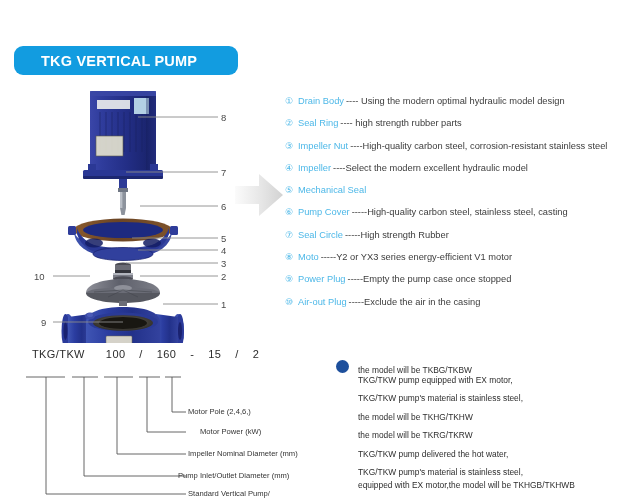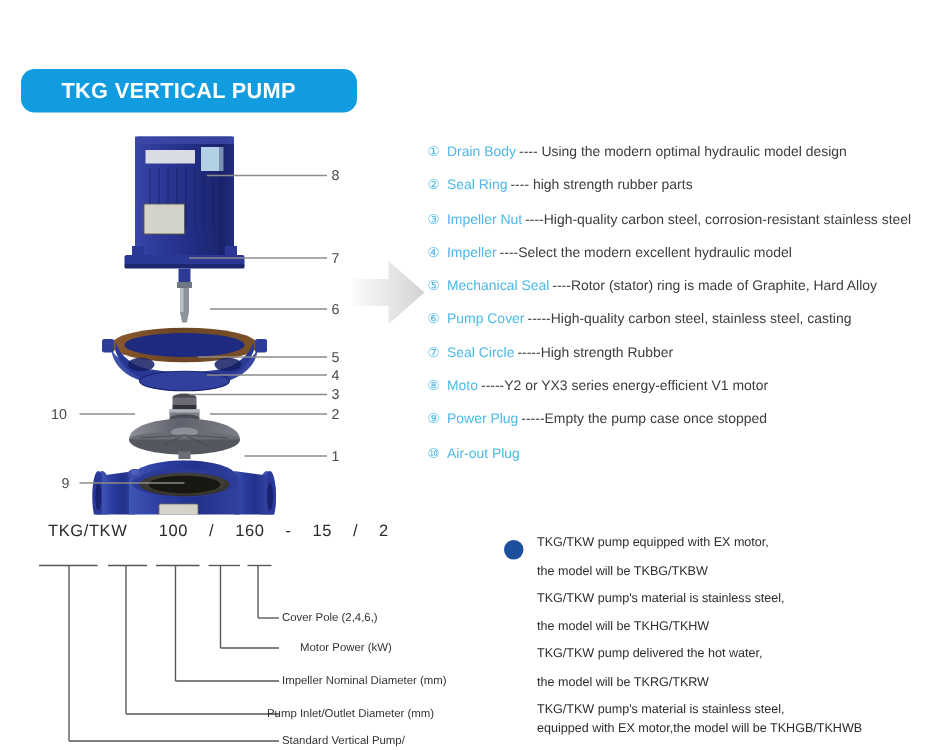--- a/index.html
+++ b/index.html
@@ -341,21 +341,20 @@
 
     <div class="part-row">
       <span class="part-num">④</span>
       <span class="part-name">Impeller</span>
       <span class="part-desc"> ----Select the modern excellent hydraulic model</span>
     </div>
 
     <div class="part-row">
       <span class="part-num">⑤</span>
       <span class="part-name">Mechanical Seal</span>
-      <span class="part-desc"> ----Rotor (stator) ring is made of Graphite, Hard Alloy</span>
     </div>
 
     <div class="part-row">
       <span class="part-num">⑥</span>
       <span class="part-name">Pump Cover</span>
       <span class="part-desc"> -----High-quality carbon steel, stainless steel, casting</span>
     </div>
 
     <div class="part-row">
       <span class="part-num">⑦</span>
@@ -371,20 +370,21 @@
 
     <div class="part-row">
       <span class="part-num">⑨</span>
       <span class="part-name">Power Plug</span>
       <span class="part-desc"> -----Empty the pump case once stopped</span>
     </div>
 
     <div class="part-row">
       <span class="part-num">⑩</span>
       <span class="part-name">Air-out Plug</span>
+      <span class="part-desc"> -----Exclude the air in the casing</span>
     </div>
 
   </div>
 
   <div class="model-area">
 
     <div class="model-code">
       <span>TKG/TKW</span>
       <span style="width:14px;"></span>
       <span>100</span>
@@ -421,34 +421,34 @@
         <line x1="109" y1="106" x2="178" y2="106"></line>
 
         <line x1="76" y1="29" x2="76" y2="128"></line>
         <line x1="76" y1="128" x2="178" y2="128"></line>
 
         <line x1="38" y1="29" x2="38" y2="146"></line>
         <line x1="38" y1="146" x2="178" y2="146"></line>
       </g>
     </svg>
 
-    <div class="mcap" style="left:180px;top:59px;">Cover Pole (2,4,6,)</div>
+    <div class="mcap" style="left:180px;top:59px;">Motor Pole (2,4,6,)</div>
     <div class="mcap" style="left:192px;top:79px;">Motor Power  (kW)</div>
     <div class="mcap" style="left:180px;top:101px;">Impeller Nominal Diameter (mm)</div>
     <div class="mcap" style="left:170px;top:123px;">Pump Inlet/Outlet Diameter (mm)</div>
     <div class="mcap" style="left:180px;top:141px;">Standard Vertical Pump/</div>
     <div class="mcap" style="left:180px;top:151px;">Standard Horizontal Pump</div>
   </div>
 
   <div class="notes">
     <div class="bullet"></div>
 
+    <div class="note-line gap">the model will be TKBG/TKBW</div>
     <div class="note-line">TKG/TKW pump equipped with EX motor,</div>
-    <div class="note-line gap">the model will be TKBG/TKBW</div>
     <div class="note-line gap">TKG/TKW pump's material is stainless steel,</div>
     <div class="note-line gap">the model will be TKHG/TKHW</div>
+    <div class="note-line gap">the model will be TKRG/TKRW</div>
     <div class="note-line gap">TKG/TKW pump delivered the hot water,</div>
-    <div class="note-line gap">the model will be TKRG/TKRW</div>
     <div class="note-line gap">TKG/TKW pump's material is stainless steel,</div>
     <div class="note-line tight">equipped with EX motor,the model will be TKHGB/TKHWB</div>
   </div>
 
 </div>
 
 </body></html>

